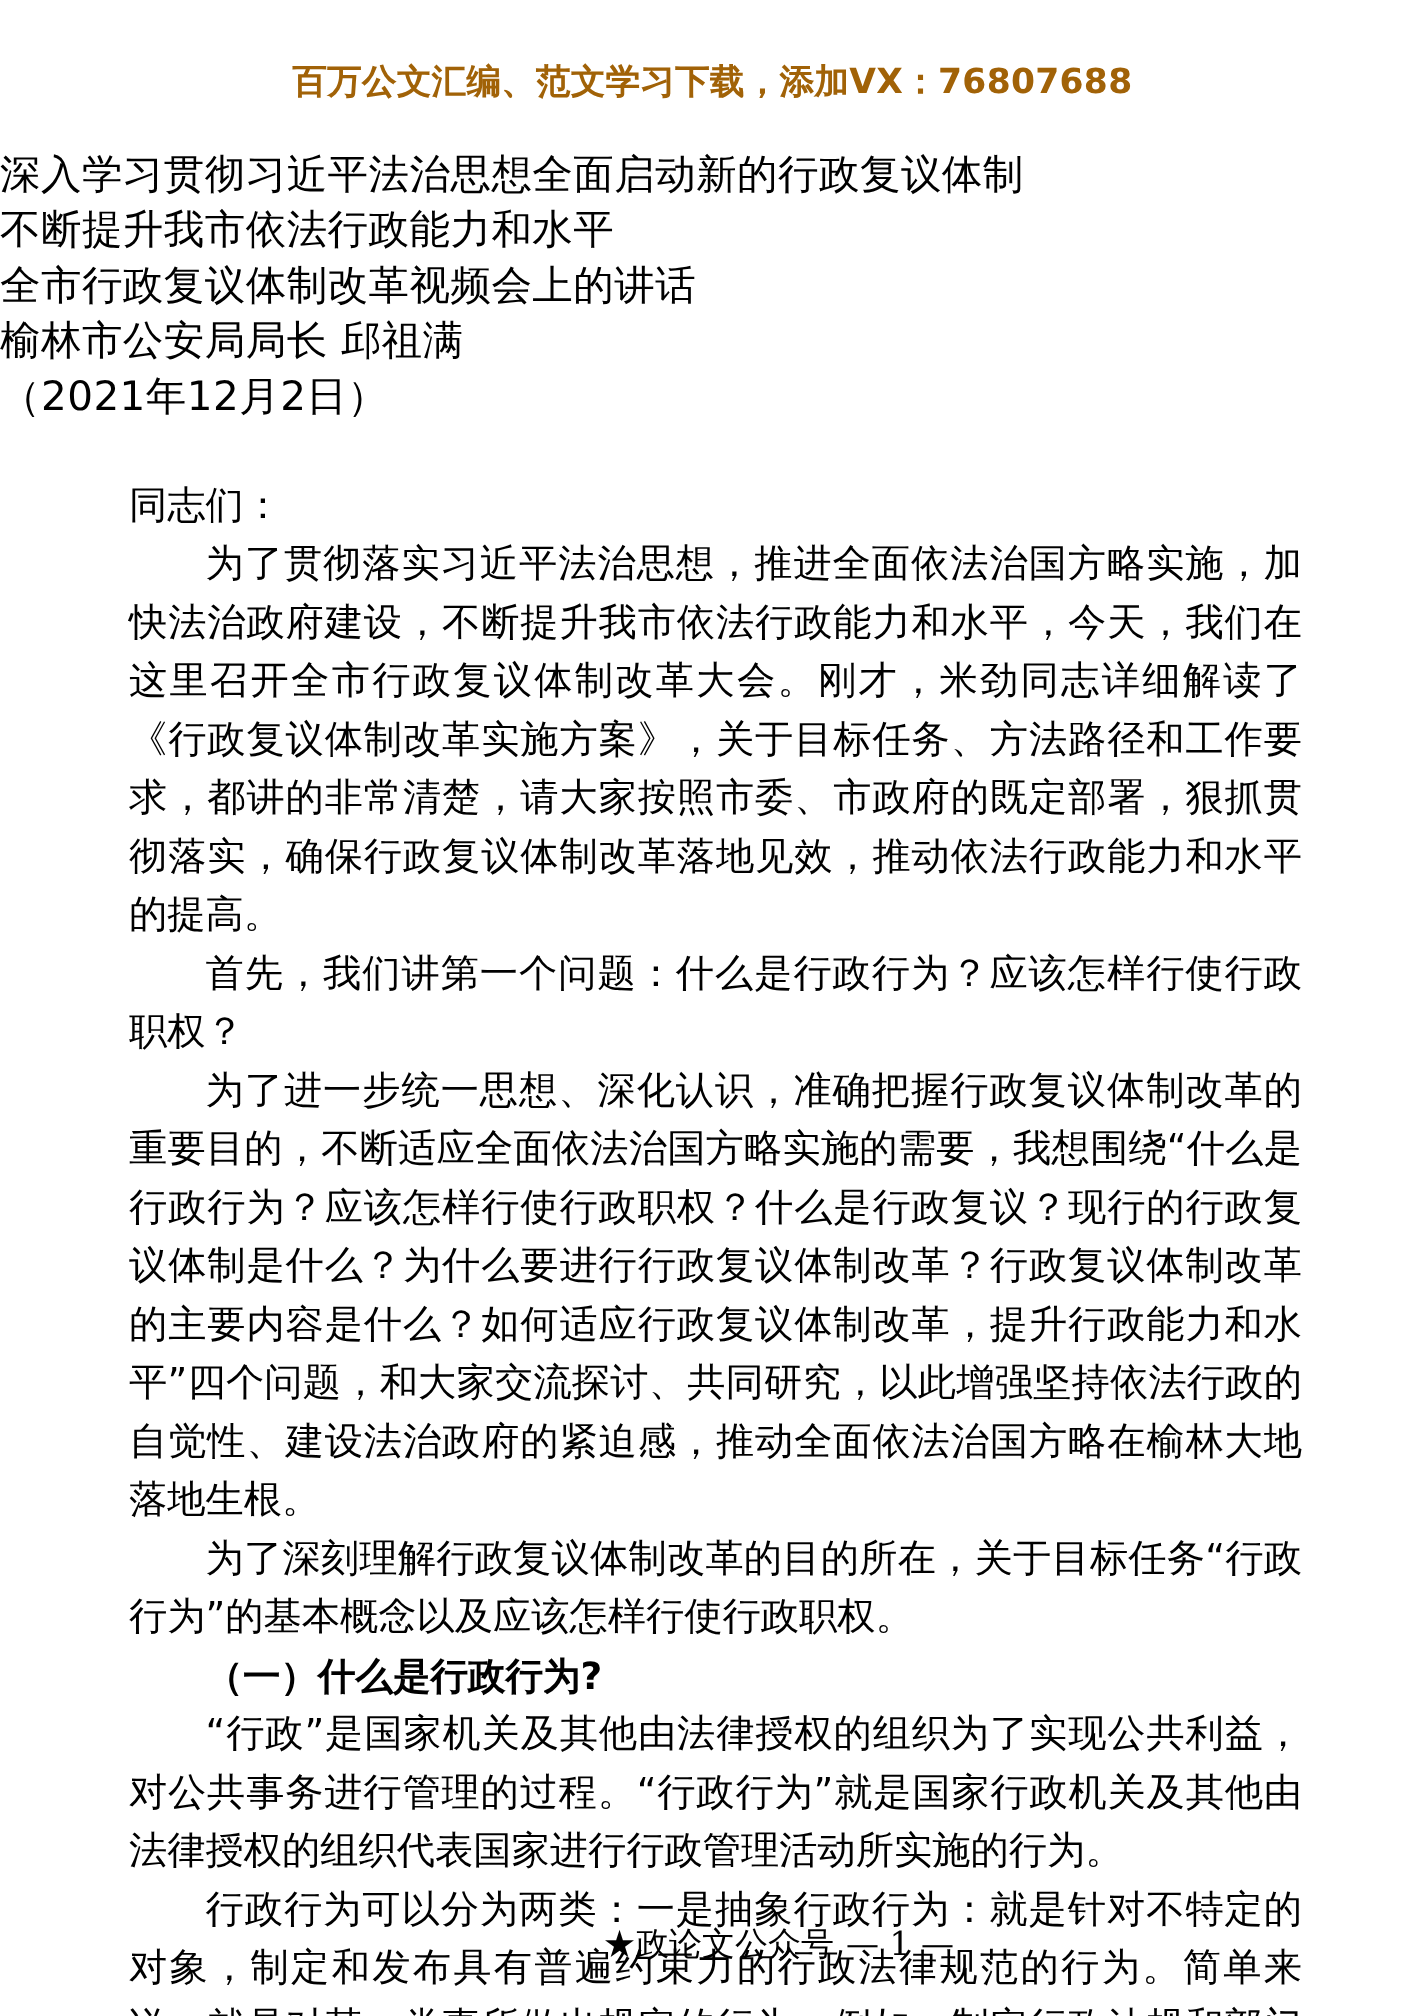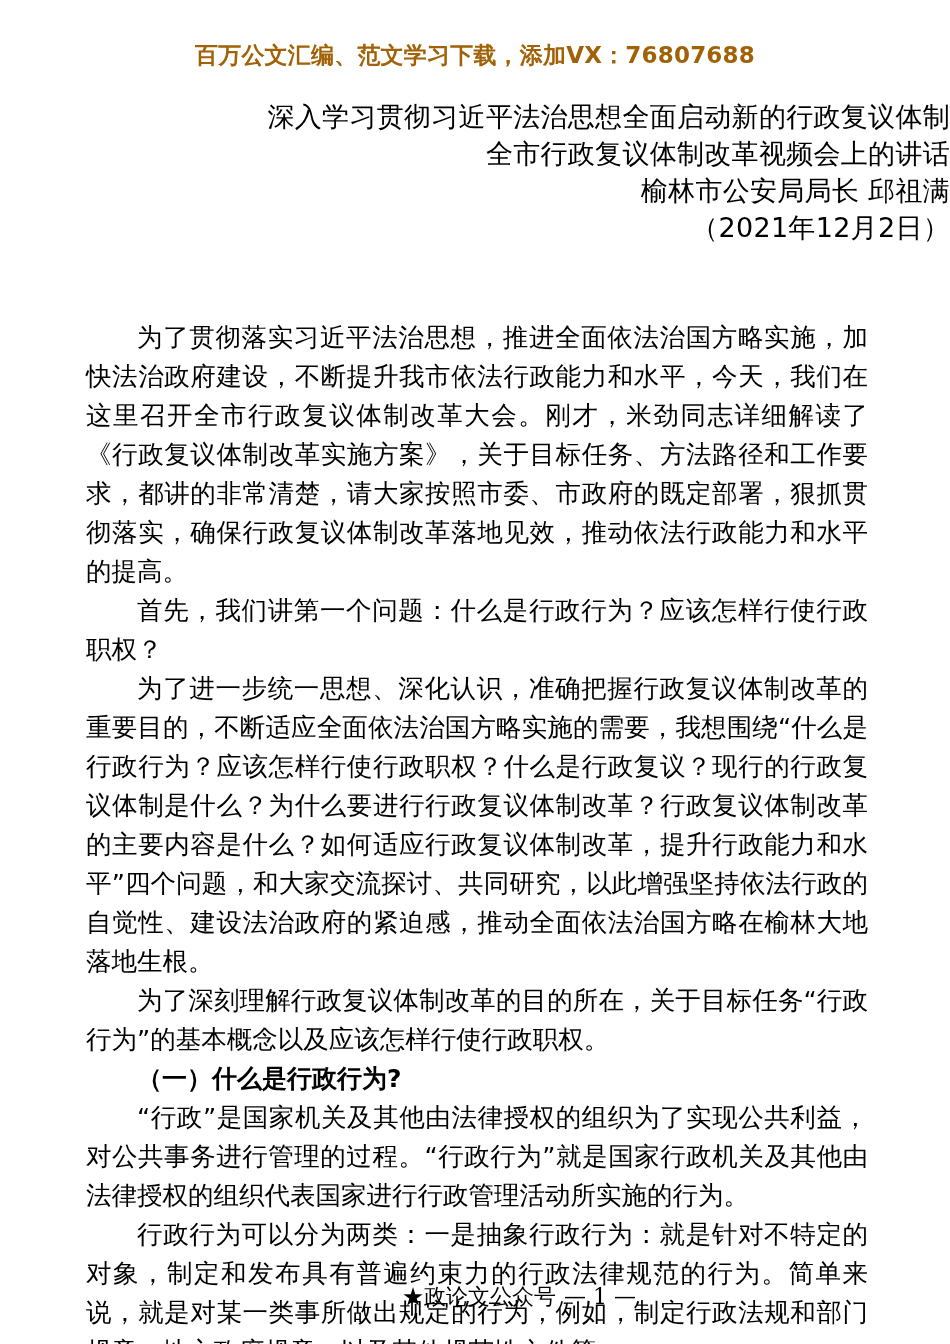--- a/index.html
+++ b/index.html
@@ -37,21 +37,21 @@
     line-height: 1.2;
     white-space: nowrap;
   }
 
   
   .title-block {
     position: absolute;
     left: 0;
     top: 98px;
     width: 950px;
-    text-align: right;
+    text-align: left;
   }
   .title-line {
     font-size: 27px;
     line-height: 37px;
     letter-spacing: 0.3px;
     white-space: nowrap;
   }
 
   
   .body-block {
@@ -99,27 +99,29 @@
 </style>
 </head>
 <body>
 
 <div class="page">
 
   <div class="promo">百万公文汇编、范文学习下载，添加VX：76807688</div>
 
   <div class="title-block">
     <div class="title-line">深入学习贯彻习近平法治思想全面启动新的行政复议体制</div>
+    <div class="title-line">不断提升我市依法行政能力和水平</div>
     <div class="title-line">全市行政复议体制改革视频会上的讲话</div>
     <div class="title-line">榆林市公安局局长  邱祖满</div>
     <div class="title-line">（2021年12月2日）</div>
   </div>
 
   <div class="body-block">
 
+    <p class="para">同志们：</p>
 
     <p class="para indent">为了贯彻落实习近平法治思想，推进全面依法治国方略实施，加快法治政府建设，不断提升我市依法行政能力和水平，今天，我们在这里召开全市行政复议体制改革大会。刚才，米劲同志详细解读了《行政复议体制改革实施方案》，关于目标任务、方法路径和工作要求，都讲的非常清楚，请大家按照市委、市政府的既定部署，狠抓贯彻落实，确保行政复议体制改革落地见效，推动依法行政能力和水平的提高。</p>
 
     <p class="para indent">首先，我们讲第一个问题：什么是行政行为？应该怎样行使行政职权？</p>
 
     <p class="para indent">为了进一步统一思想、深化认识，准确把握行政复议体制改革的重要目的，不断适应全面依法治国方略实施的需要，我想围绕“什么是行政行为？应该怎样行使行政职权？什么是行政复议？现行的行政复议体制是什么？为什么要进行行政复议体制改革？行政复议体制改革的主要内容是什么？如何适应行政复议体制改革，提升行政能力和水平”四个问题，和大家交流探讨、共同研究，以此增强坚持依法行政的自觉性、建设法治政府的紧迫感，推动全面依法治国方略在榆林大地落地生根。</p>
 
     <p class="para indent">为了深刻理解行政复议体制改革的目的所在，关于目标任务“行政行为”的基本概念以及应该怎样行使行政职权。</p>
 
     <p class="heading">（一）什么是行政行为?</p>

